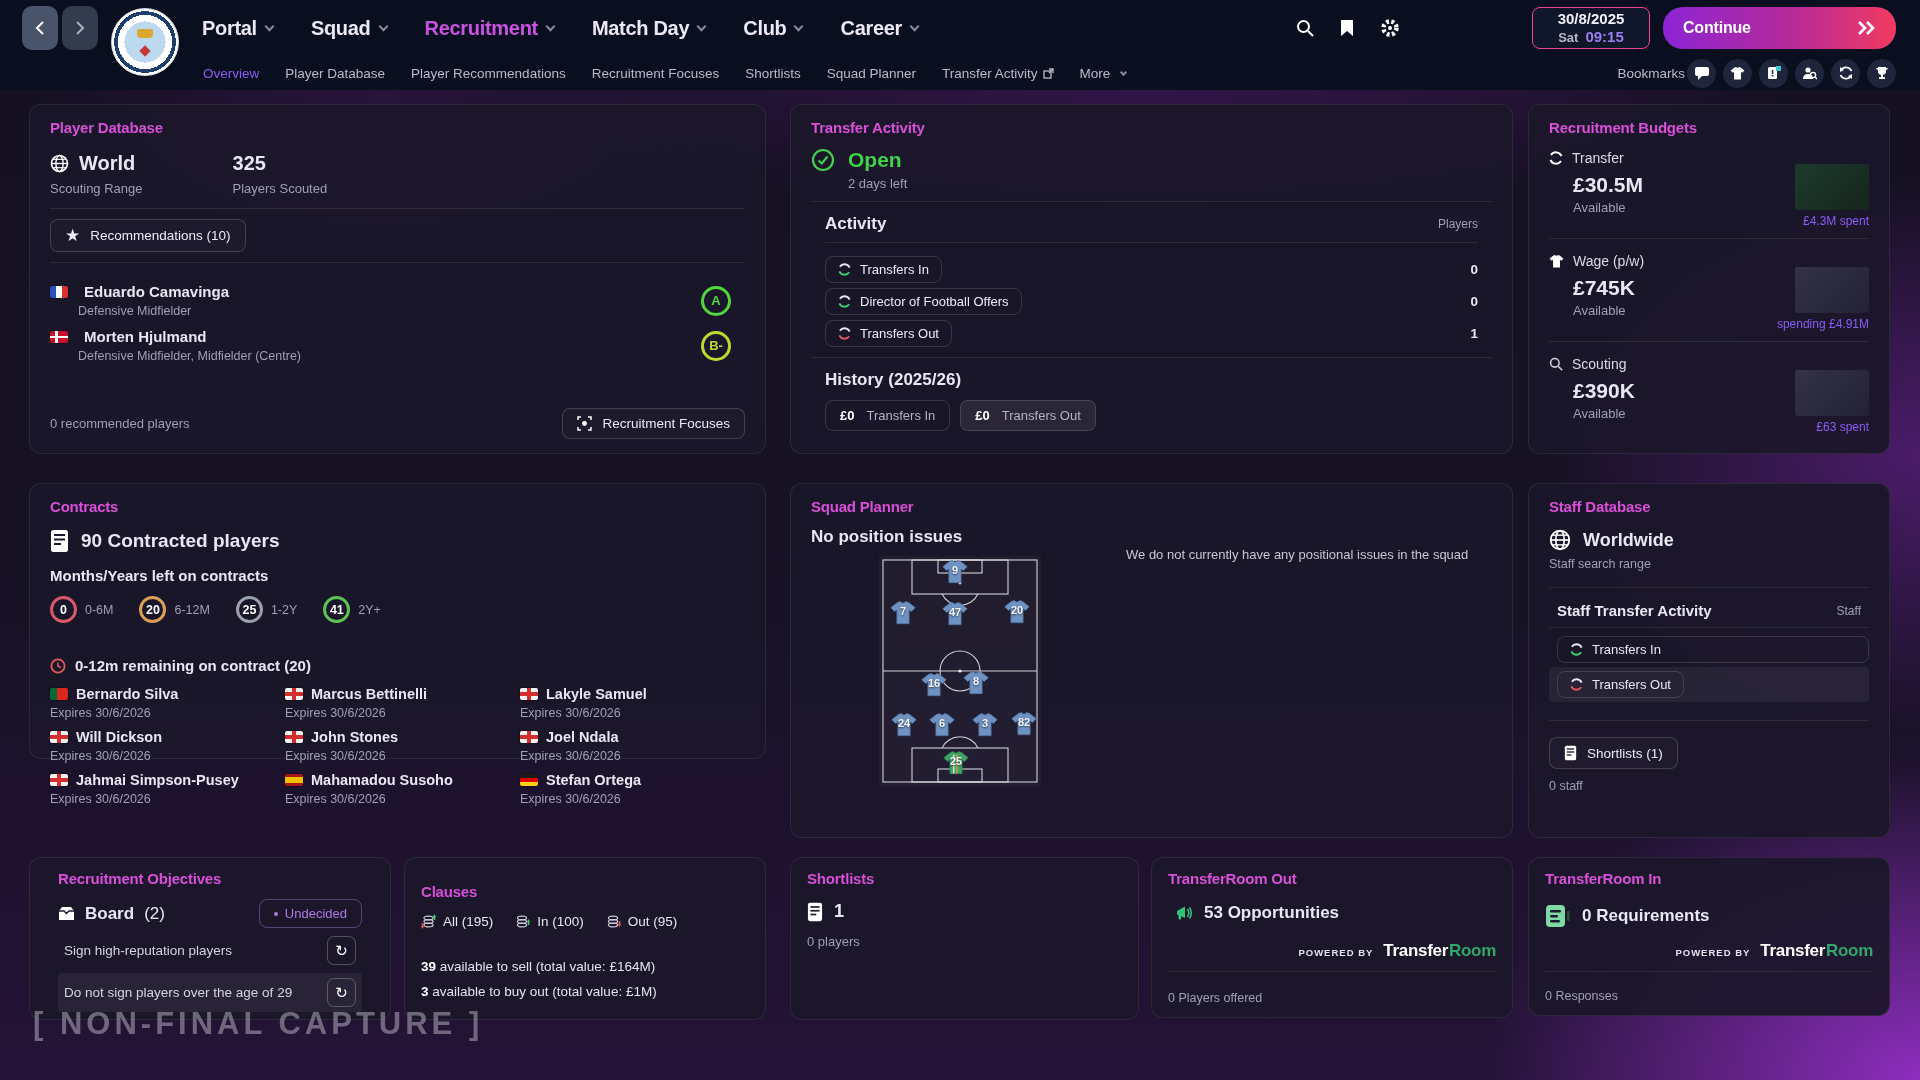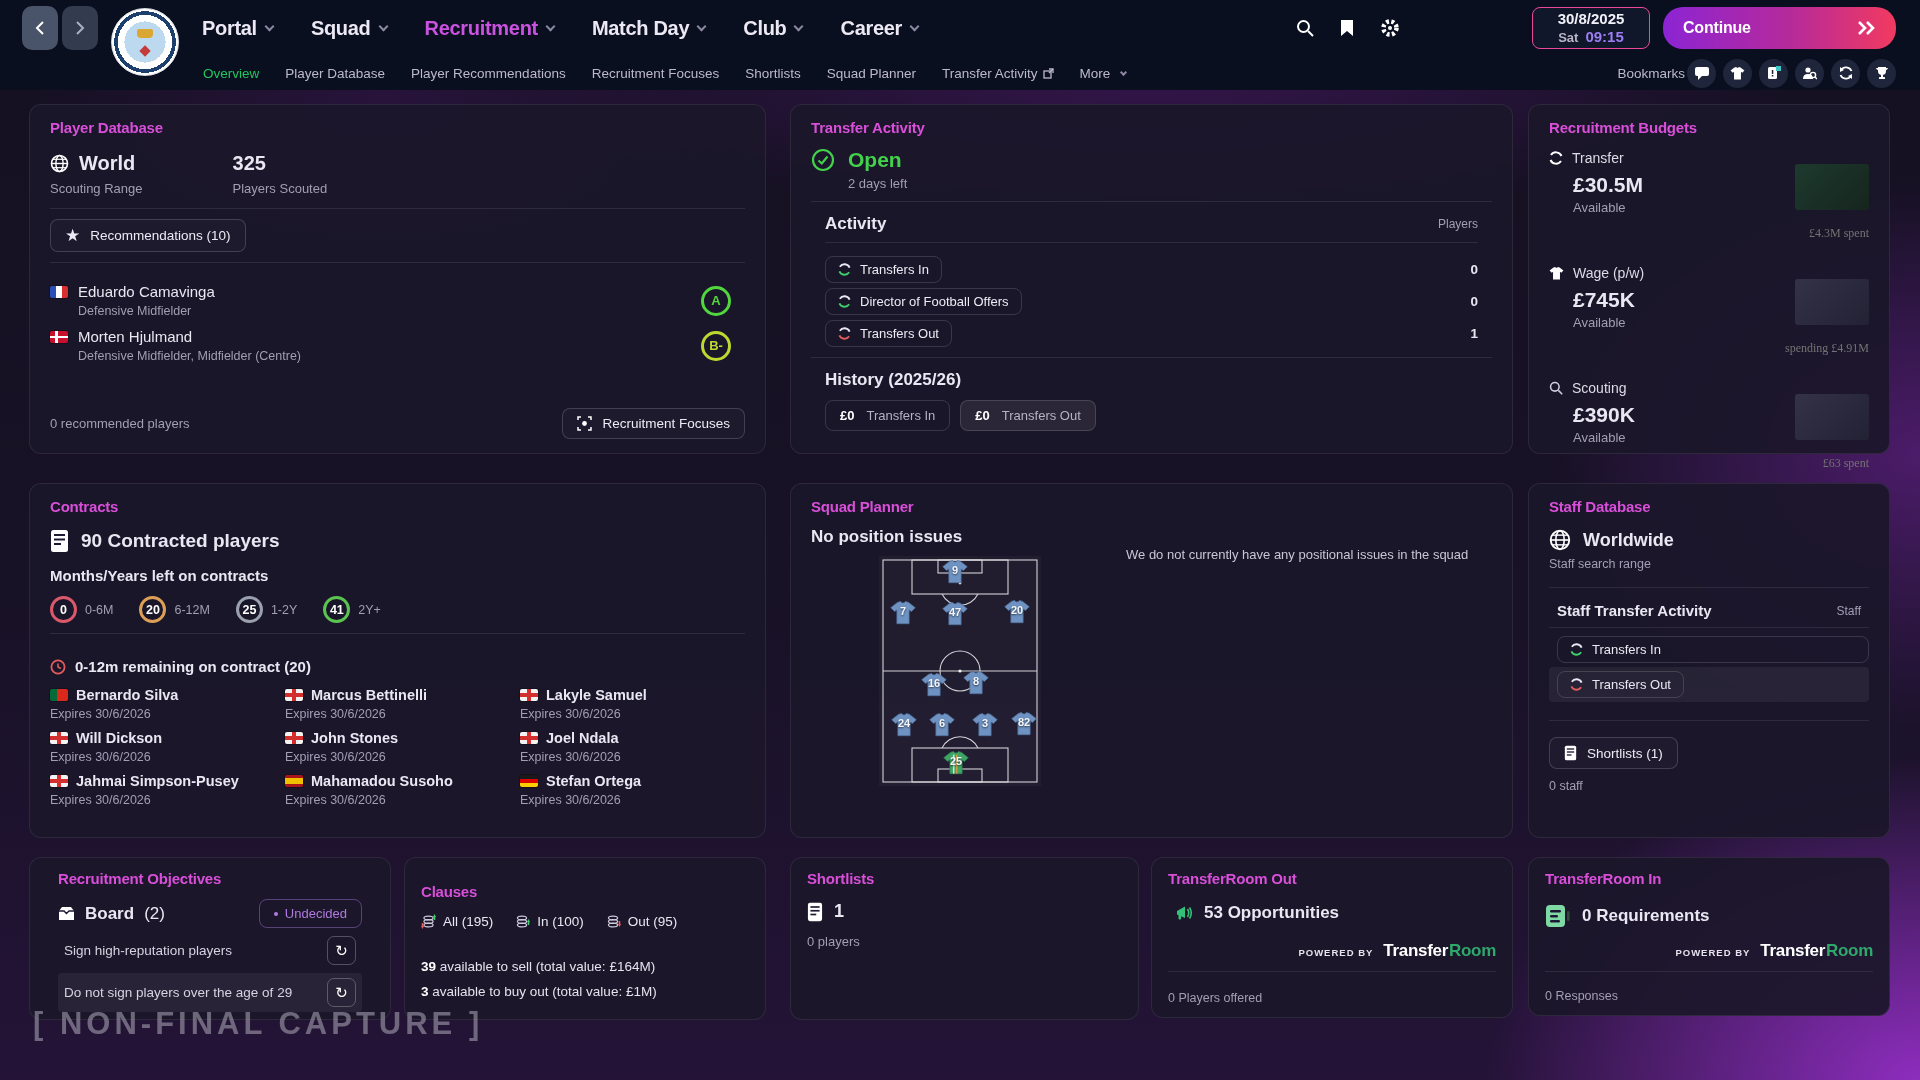--- a/index.html
+++ b/index.html
@@ -32,54 +32,54 @@
   .datebox .d1{font-size:15px;font-weight:700;color:#f2f0f8;}
   .datebox .d2{font-size:13px;color:#b8b5c6;font-weight:700;}
   .datebox .time{color:#9d7df2;margin-left:7px;font-size:15px;}
   .continue{position:absolute;right:24px;top:7px;width:233px;height:42px;border-radius:20px;border:none;
     background:linear-gradient(90deg,#8c24d4 0%,#b62a9a 55%,#f23a60 100%);
     display:flex;align-items:center;justify-content:space-between;padding:0 20px;cursor:pointer;}
   .continue .lbl{font-size:16px;font-weight:700;color:#fff;letter-spacing:-0.2px;}
   
   .subnav .links{position:absolute;left:203px;top:0;height:34px;display:flex;align-items:center;gap:26px;font-size:13.5px;color:#bcb9cc;}
   .subnav .links .lnk{cursor:pointer;display:flex;align-items:center;gap:5px;}
-  .subnav .links .lnk.active{color:#22c55e;}
+  .subnav .links .lnk.active{color:#8b5cf6;}
   .bookmarks{position:absolute;right:224px;top:0;height:34px;display:flex;align-items:center;font-size:13.5px;color:#bcb9cc;}
   .subicons{position:absolute;right:24px;top:2px;height:30px;display:flex;align-items:center;gap:7px;}
   .cicon{width:29px;height:29px;border-radius:50%;background:#1f263c;display:flex;align-items:center;justify-content:center;cursor:pointer;}
   
   .panel{position:absolute;background:rgba(27,23,42,.93);border:1px solid rgba(255,255,255,.08);border-radius:12px;padding:14px 20px;display:flex;flex-direction:column;}
   .ptitle{color:#d94fd9;font-size:15px;font-weight:700;letter-spacing:-0.2px;margin-bottom:10px;}
   .hr{height:1px;background:rgba(255,255,255,.09);margin:10px 0;}
   .grey{color:#a29fb4;}
   .p-playerdb{left:29px;top:104px;width:737px;height:350px;}
   .p-transfer{left:790px;top:104px;width:723px;height:350px;}
   .p-budgets{left:1528px;top:104px;width:362px;height:350px;}
-  .p-contracts{left:29px;top:483px;width:737px;height:355px;}
+  .p-contracts{left:29px;top:483px;width:737px;height:276px;}
   .p-squad{left:790px;top:483px;width:723px;height:355px;}
   .p-staff{left:1528px;top:483px;width:362px;height:355px;}
   .p-objectives{left:29px;top:857px;width:362px;height:163px;}
   .p-clauses{left:404px;top:857px;width:362px;height:163px;}
   .p-shortlists{left:790px;top:857px;width:349px;height:163px;}
   .p-trout{left:1151px;top:857px;width:362px;height:161px;}
   .p-trin{left:1528px;top:857px;width:362px;height:159px;}
   .statrow{display:flex;gap:90px;margin:6px 0 2px 0;}
   .bigstat .v{font-size:20px;font-weight:700;display:flex;align-items:center;gap:10px;}
   .bigstat .s{font-size:13px;color:#a29fb4;margin-top:6px;}
   .pillbtn{display:inline-flex;align-items:center;gap:10px;background:rgba(255,255,255,.02);border:1px solid rgba(255,255,255,.16);border-radius:8px;padding:7px 14px;font-size:13.5px;color:#eceaf4;cursor:pointer;width:fit-content;}
   .flag{display:inline-block;width:18px;height:12px;border-radius:2px;flex:0 0 auto;box-shadow:0 0 0 1px rgba(0,0,0,.25);}
   [data-flag="fr"]{background:linear-gradient(90deg,#2a4fb8 0 33%,#fff 33% 66%,#d83030 66%);}
   [data-flag="dk"]{background:linear-gradient(90deg,transparent 0 5px,#fff 5px 8px,transparent 8px),linear-gradient(0deg,transparent 0 4.5px,#fff 4.5px 7.5px,transparent 7.5px),#c8102e;}
   [data-flag="en"]{background:linear-gradient(90deg,transparent 0 7px,#d32f2f 7px 11px,transparent 11px),linear-gradient(0deg,transparent 0 4px,#d32f2f 4px 8px,transparent 8px),#f3f3f3;}
   [data-flag="pt"]{background:linear-gradient(90deg,#046a38 0 38%,#da291c 38%);}
   [data-flag="es"]{background:linear-gradient(180deg,#aa151b 0 25%,#f1bf00 25% 75%,#aa151b 75%);}
   [data-flag="de"]{background:linear-gradient(180deg,#1a1a1a 0 33%,#dd0000 33% 66%,#ffce00 66%);}
   .recrow{display:flex;align-items:center;margin-top:10px;}
   .recrow .info{flex:1;}
-  .recrow .nm{display:flex;align-items:center;gap:10px;font-size:15px;font-weight:400;}
+  .recrow .nm{display:flex;align-items:center;gap:16px;font-size:15px;font-weight:700;}
   .recrow .pos{font-size:12.5px;color:#a29fb4;margin-top:4px;margin-left:28px;}
   .badge{width:30px;height:30px;border-radius:50%;border:3px solid #52d63e;color:#52d63e;display:flex;align-items:center;justify-content:center;font-size:13px;font-weight:700;margin-right:14px;}
   .badge.b{border-color:#bcd92f;color:#bcd92f;}
   .footrow{margin-top:auto;display:flex;align-items:center;justify-content:space-between;}
   
   .openrow{display:flex;align-items:center;gap:13px;margin-top:2px;}
   .openrow .open{font-size:21px;font-weight:700;color:#41d14b;}
   .opensub{font-size:13px;color:#a29fb4;margin:4px 0 0 37px;}
   .secthead{display:flex;align-items:center;justify-content:space-between;margin:2px 14px 0 14px;}
   .secthead .h{font-size:17px;font-weight:700;}
@@ -93,21 +93,21 @@
   .histpill .l{color:#b5b2c4;}
   .histpill.active{background:rgba(255,255,255,.07);}
   
   .budsec{display:flex;justify-content:space-between;align-items:flex-start;margin-top:4px;}
   .budsec .left .lab{display:flex;align-items:center;gap:9px;font-size:14px;color:#dddbe8;}
   .budsec .left .val{font-size:21px;font-weight:700;margin:7px 0 3px 24px;}
   .budsec .left .sub{font-size:13px;color:#a29fb4;margin-left:24px;}
   .thumbwrap{display:flex;flex-direction:column;align-items:flex-end;margin-top:14px;}
   .thumb{width:74px;height:46px;border-radius:3px;background:linear-gradient(135deg,#343247 0%,#232134 100%);}
   .thumb.green{background:linear-gradient(135deg,#1d3a2d 0%,#16251e 100%);}
-  .thumbnote{font-size:12px;color:#737373;margin-top:16px;font-family:Liberation Serif, serif;}
+  .thumbnote{font-size:12px;color:#8b5cf6;margin-top:4px;}
   
   .cheadline{display:flex;align-items:center;gap:12px;font-size:19px;font-weight:700;margin-top:4px;}
   .mhead{font-size:15px;font-weight:700;margin-top:14px;}
   .buckets{display:flex;align-items:center;gap:26px;margin-top:12px;}
   .bucket{display:flex;align-items:center;gap:8px;}
   .bcirc{width:27px;height:27px;border-radius:50%;border:3px solid #9aa0ae;display:flex;align-items:center;justify-content:center;font-size:12.5px;font-weight:700;color:#fff;}
   .bucket:nth-child(1) .bcirc{border-color:#d9596a;}
   .bucket:nth-child(2) .bcirc{border-color:#dd9f55;}
   .bucket:nth-child(3) .bcirc{border-color:#9aa0ae;}
   .bucket:nth-child(4) .bcirc{border-color:#5bc34f;}

